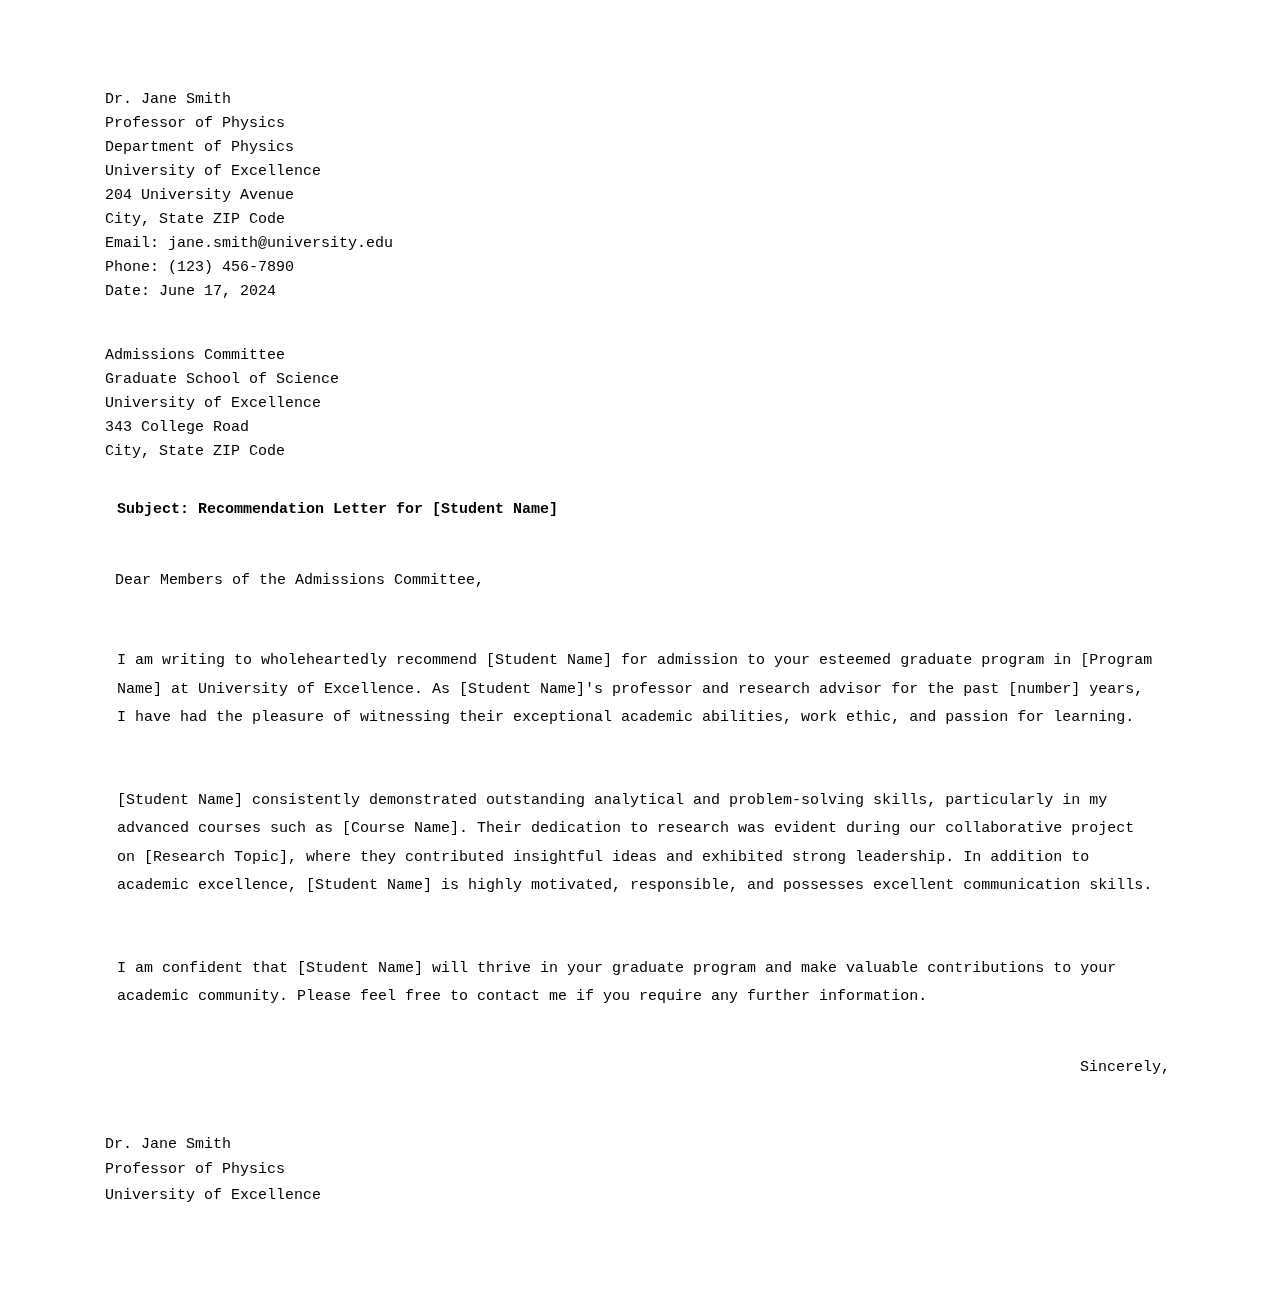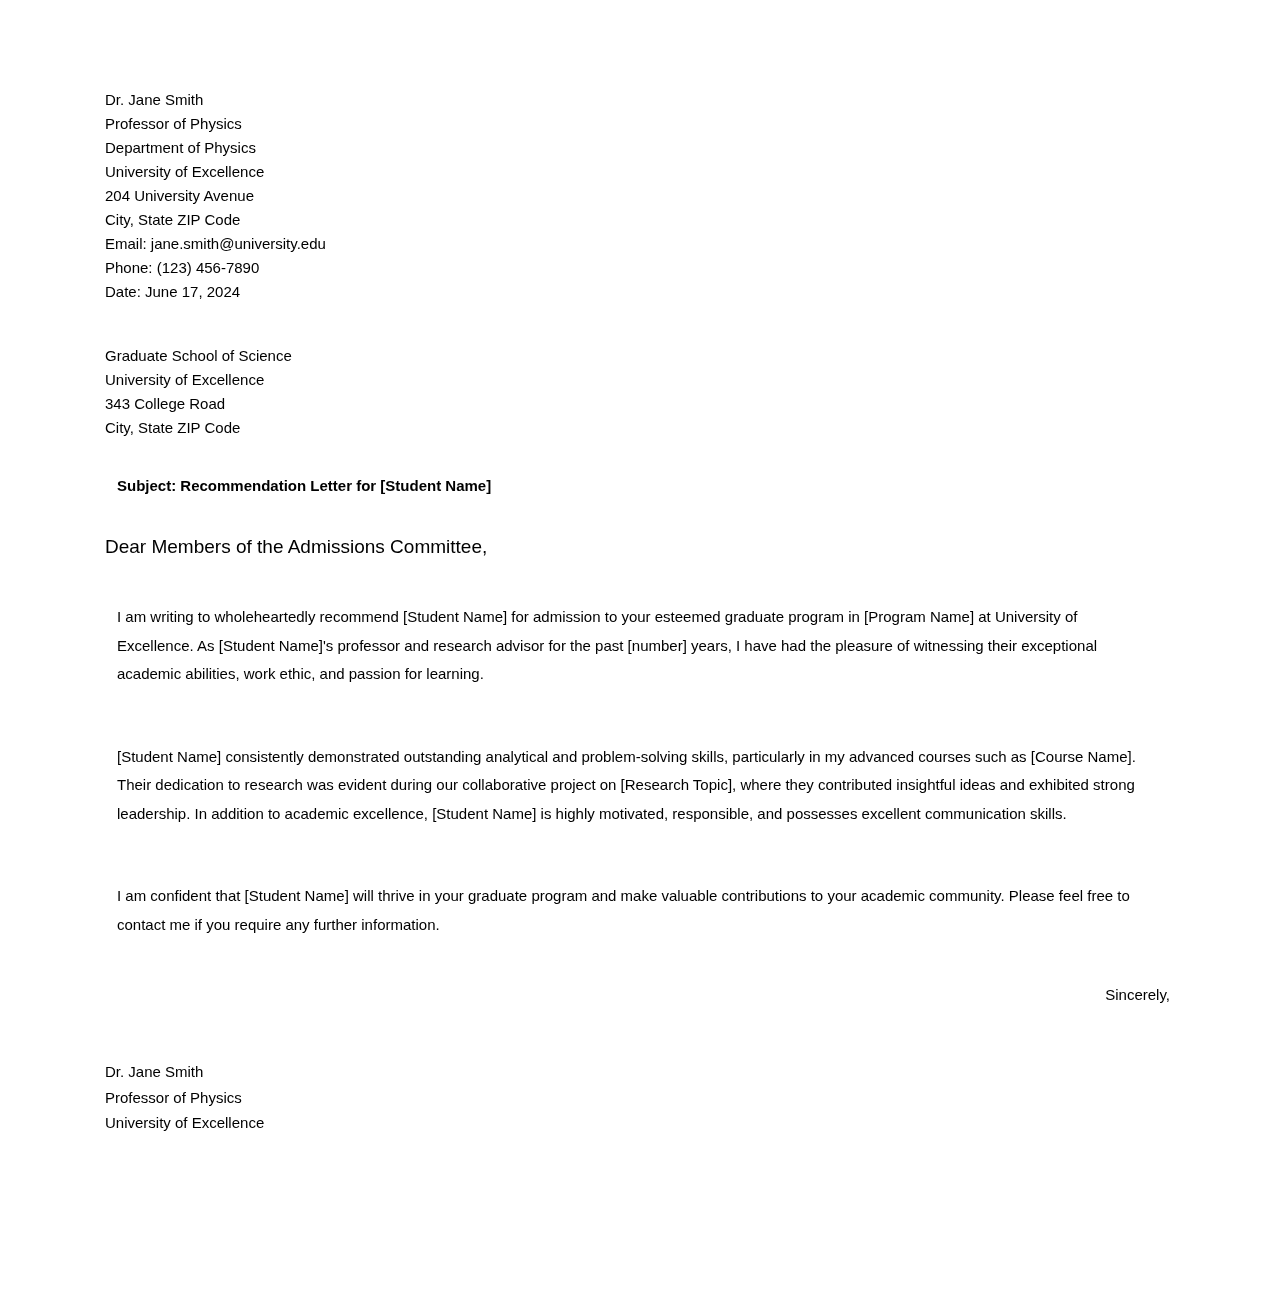--- a/index.html
+++ b/index.html
@@ -14,20 +14,21 @@
     color: #000000;
     -webkit-font-smoothing: antialiased;
   }
   .page {
     position: relative;
     width: 1278px;
     height: 1300px;
     background: #ffffff;
     box-sizing: border-box;
     padding: 88px 108px 0 105px;
+    font-family: Liberation Mono, monospace;
   }
   .letter {
     width: 1065px;
   }
   
   .addr-block {
     font-size: 15px;
     line-height: 24px;
   }
   .addr-line {
@@ -43,23 +44,23 @@
   .subject {
     font-size: 15px;
     line-height: 24px;
     font-weight: bold;
     margin: 12px;
   }
   .gap-subject {
     height: 23px;
   }
   .salutation {
-    font-size: 19px;
+    font-size: 15px;
     line-height: 28px;
-    margin: 0;
+    margin: 10px;
   }
   .gap-para {
     height: 30px;
   }
   .body-para {
     font-size: 15px;
     line-height: 28.5px;
     margin: 12px;
     text-align: left;
   }
@@ -91,20 +92,21 @@
       <span class="addr-line">204 University Avenue</span>
       <span class="addr-line">City, State ZIP Code</span>
       <span class="addr-line">Email: jane.smith@university.edu</span>
       <span class="addr-line">Phone: (123) 456-7890</span>
       <span class="addr-line">Date: June 17, 2024</span>
     </div>
 
     <div class="gap-sender"></div>
 
     <div class="addr-block">
+      <span class="addr-line">Admissions Committee</span>
       <span class="addr-line">Graduate School of Science</span>
       <span class="addr-line">University of Excellence</span>
       <span class="addr-line">343 College Road</span>
       <span class="addr-line">City, State ZIP Code</span>
     </div>
 
     <div class="gap-recipient"></div>
 
     <p class="subject">Subject: Recommendation Letter for [Student Name]</p>
 

